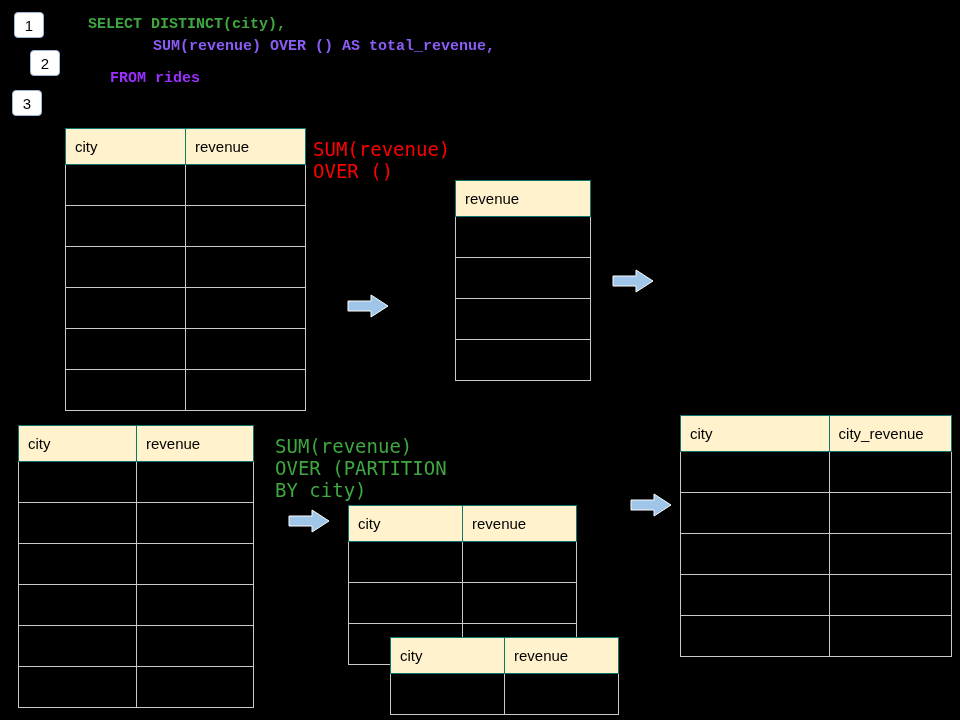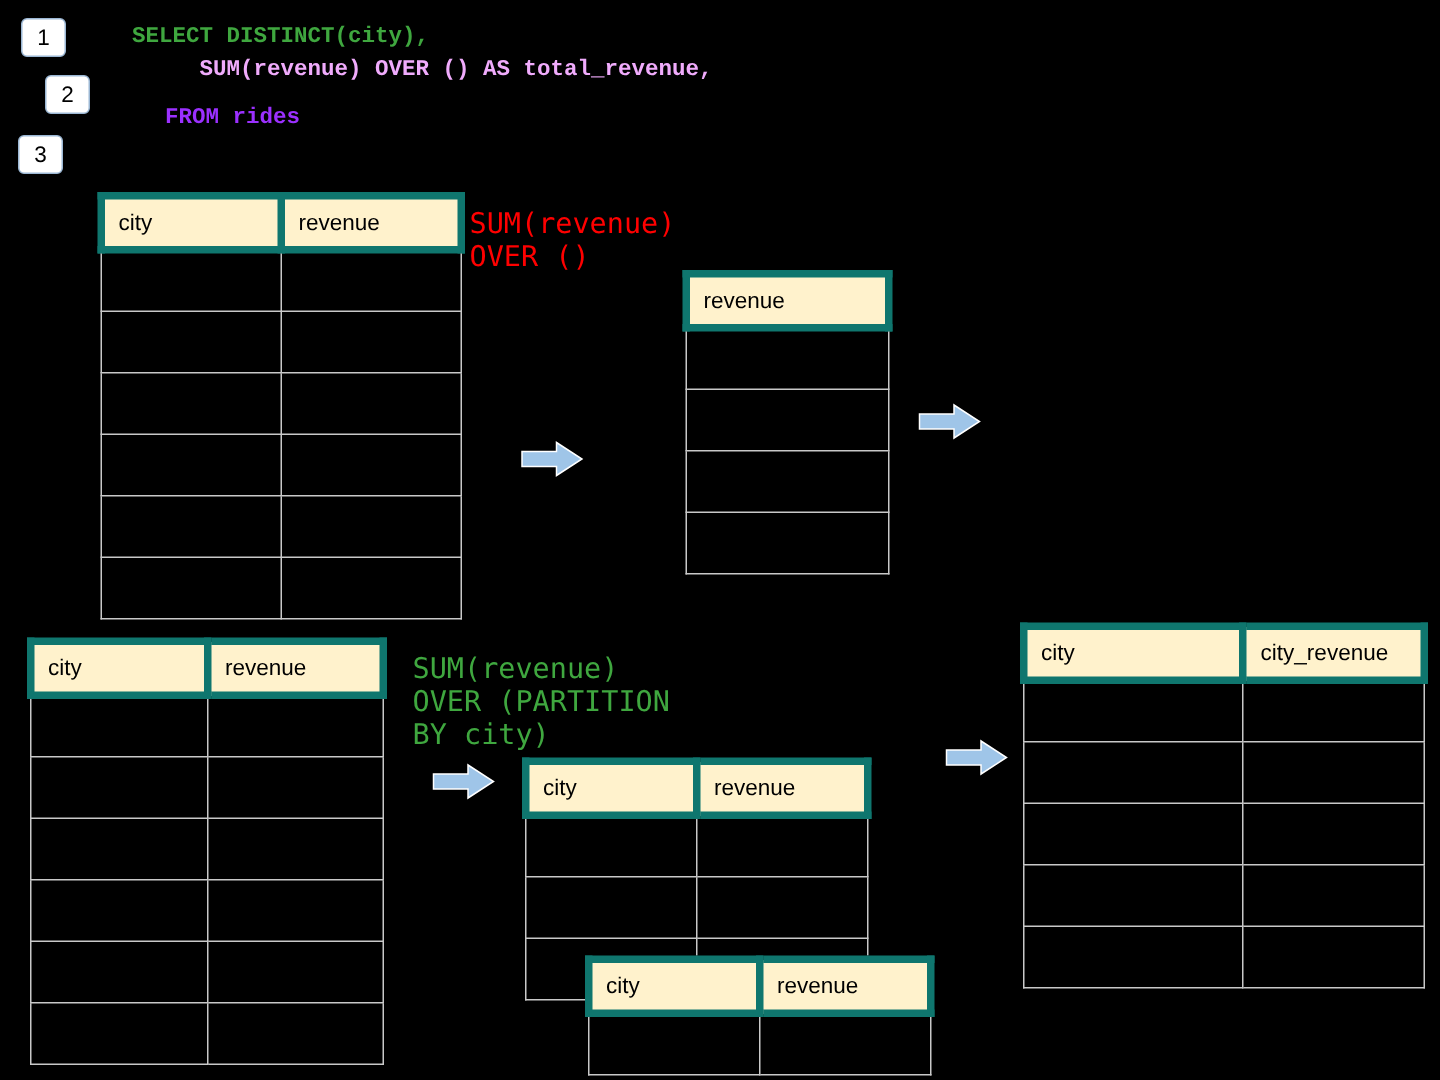--- a/index.html
+++ b/index.html
@@ -9,21 +9,21 @@
     font-family:"Liberation Sans", sans-serif;
   }
   .stage { position:absolute; left:0; top:0; width:960px; height:720px; background:#000; }
 
   .code-line {
     position:absolute;
     font-family:Liberation Mono, monospace;
     font-weight:bold; font-size:15px; line-height:22px; white-space:pre;
   }
   .green  { color:#3fa73f; }
-  .red    { color:#f0abfc; }
+  .red    { color:#8b5cf6;margin-left:20px; }
   .purple { color:#9b30ff; }
 
   .side-note {
     position:absolute; left:750px; top:38px; width:140px;
     font-family:"DejaVu Sans Mono", monospace;
     font-weight:bold; font-size:13px; line-height:20px; color:#9b30ff;
   }
 
   .badge {
     position:absolute; width:30px; height:26px;
@@ -42,21 +42,21 @@
   }
   .ann-over  { left:313px; top:138px; color:#ff0000; }
   .ann-part  { left:275px; top:435px; color:#3fa73f; }
 
   .tbl {
     position:absolute; border-collapse:collapse; table-layout:fixed; background:#000;
   }
   .tbl th {
     background:#fff2cc; color:#000; font-weight:normal; text-align:left;
     padding:0 0 0 9px; height:36px; font-size:15px;
-    border:5px solid #0f766e;
+    border:1px solid #0f766e;
   }
   .tbl td { height:41px; border:1px solid #c9c9c9; background:#000; }
 
   .t-source-top   { left:65px;  top:128px; width:240px; }
   .t-revenue      { left:455px; top:180px; width:135px; }
   .t-source-bot   { left:18px;  top:425px; width:235px; }
   .t-part-mid     { left:348px; top:505px; width:228px; }
   .t-part-overlay { left:390px; top:637px; width:228px; }
   .t-result       { left:680px; top:415px; width:272px; }
 

